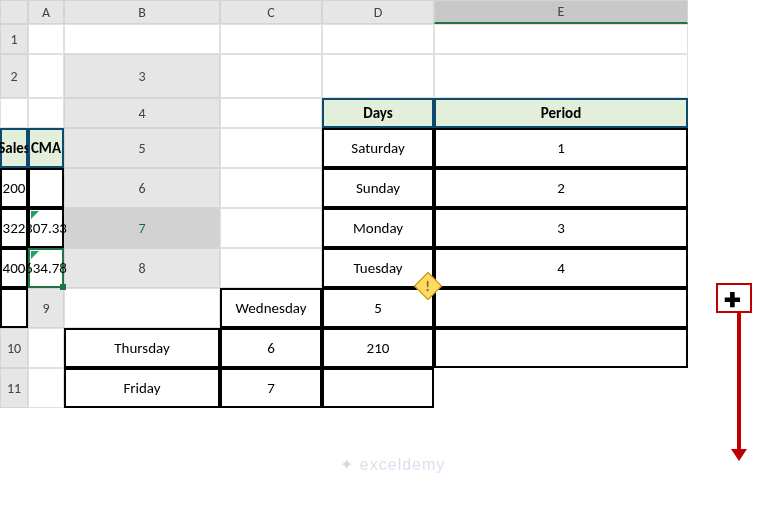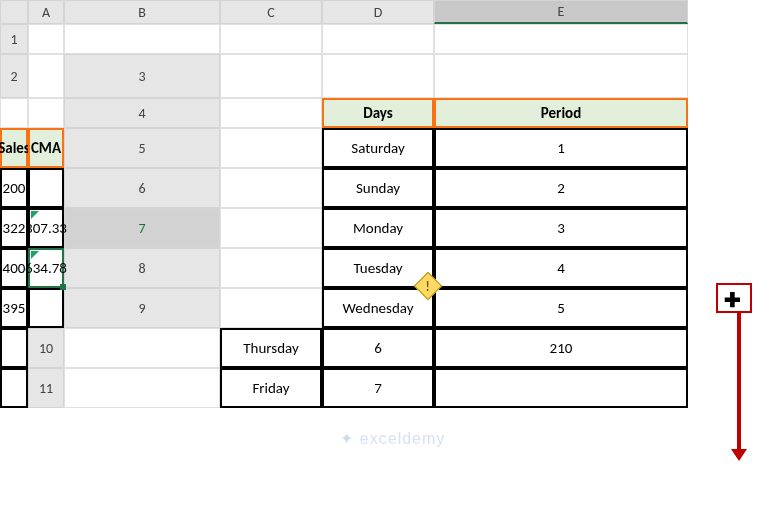--- a/index.html
+++ b/index.html
@@ -7,39 +7,39 @@
     
     .spreadsheet { display: grid; grid-template-columns: 28px 36px 156px 102px 112px 254px; grid-template-rows: 24px 30px 44px 30px 40px 40px 40px 40px 40px 40px 40px 40px; }
     
     .corner, .col-header, .row-header { background: #e6e6e6; border: 1px solid #d4d4d4; display: flex; align-items: center; justify-content: center; color: #444; font-size: 14px; }
     .col-header.active, .row-header.active { background: #d2d2d2; color: #0e7034; }
     .col-header.active-dark { background: #c8c8c8; border-bottom: 2px solid #217346; }
     
     .cell { border: 1px solid #e0e0e0; display: flex; align-items: center; justify-content: center; background: #fff; position: relative; }
     
     .title-cell { grid-column: 3 / 7; grid-row: 3; background: #e2efda; border: 2px solid #000; font-weight: bold; font-size: 17px; }
-    .header-cell { background: #e2efda; border: 2px solid #f97316; font-weight: bold; font-size: 15px; text-align: center; }
+    .header-cell { background: #e2efda; border: 2px solid #0c4a6e; font-weight: bold; font-size: 15px; text-align: center; }
     .data-cell { border: 2px solid #000; font-size: 15px; }
     
     .selected { border: 2px solid #217346 !important; position: relative; z-index: 5; }
     
     .green-triangle::before { content: ''; position: absolute; top: 1px; left: 1px; width: 0; height: 0; border-left: 8px solid #21a366; border-bottom: 8px solid transparent; }
     
     .smart-tag { position: absolute; left: 418px; top: 276px; width: 20px; height: 20px; background: #ffd966; border: 1px solid #bf8f00; transform: rotate(45deg); display: flex; align-items: center; justify-content: center; z-index: 10; }
     .smart-tag span { transform: rotate(-45deg); font-weight: bold; color: #7f6000; font-size: 13px; }
     
     .fill-handle { position: absolute; right: -4px; bottom: -4px; width: 6px; height: 6px; background: #217346; z-index: 20; }
     
     .cursor-box { position: absolute; left: 716px; top: 283px; width: 36px; height: 30px; border: 2px solid #c00000; z-index: 30; }
     .plus-cursor { position: absolute; left: 724px; top: 288px; font-size: 20px; font-weight: bold; color: #000; z-index: 31; }
     
     .arrow-down { position: absolute; left: 737px; top: 313px; width: 4px; height: 140px; background: #c00000; z-index: 25; }
     .arrow-down::after { content: ''; position: absolute; bottom: -8px; left: -6px; width: 0; height: 0; border-left: 8px solid transparent; border-right: 8px solid transparent; border-top: 12px solid #c00000; }
     
-    .watermark { position: absolute; left: 340px; top: 429px; color: #b0c4de; font-size: 16px; opacity: 0.5; z-index: 1; font-family: Arial; letter-spacing: 1px; }
+    .watermark { position: absolute; left: 340px; top: 455px; color: #b0c4de; font-size: 16px; opacity: 0.5; z-index: 1; font-family: Arial; letter-spacing: 1px; }
     .watermark::before { content: '✦ '; color: #a0b8d0; }
   </style>
 </head>
 <body>
 
 <div class="spreadsheet">
 
   <div class="corner"></div>
   <div class="col-header">A</div>
   <div class="col-header">B</div>
@@ -92,21 +92,20 @@
   <div class="cell data-cell">400</div>
   <div class="cell data-cell selected green-triangle">
     <span>634.78</span>
     <div class="fill-handle"></div>
   </div>
 
   <div class="row-header">8</div>
   <div class="cell"></div>
   <div class="cell data-cell">Tuesday</div>
   <div class="cell data-cell">4</div>
-  <div class="cell data-cell">395</div>
   <div class="cell data-cell"></div>
 
   <div class="row-header">9</div>
   <div class="cell"></div>
   <div class="cell data-cell">Wednesday</div>
   <div class="cell data-cell">5</div>
   <div class="cell data-cell"></div>
 
   <div class="row-header">10</div>
   <div class="cell"></div>

